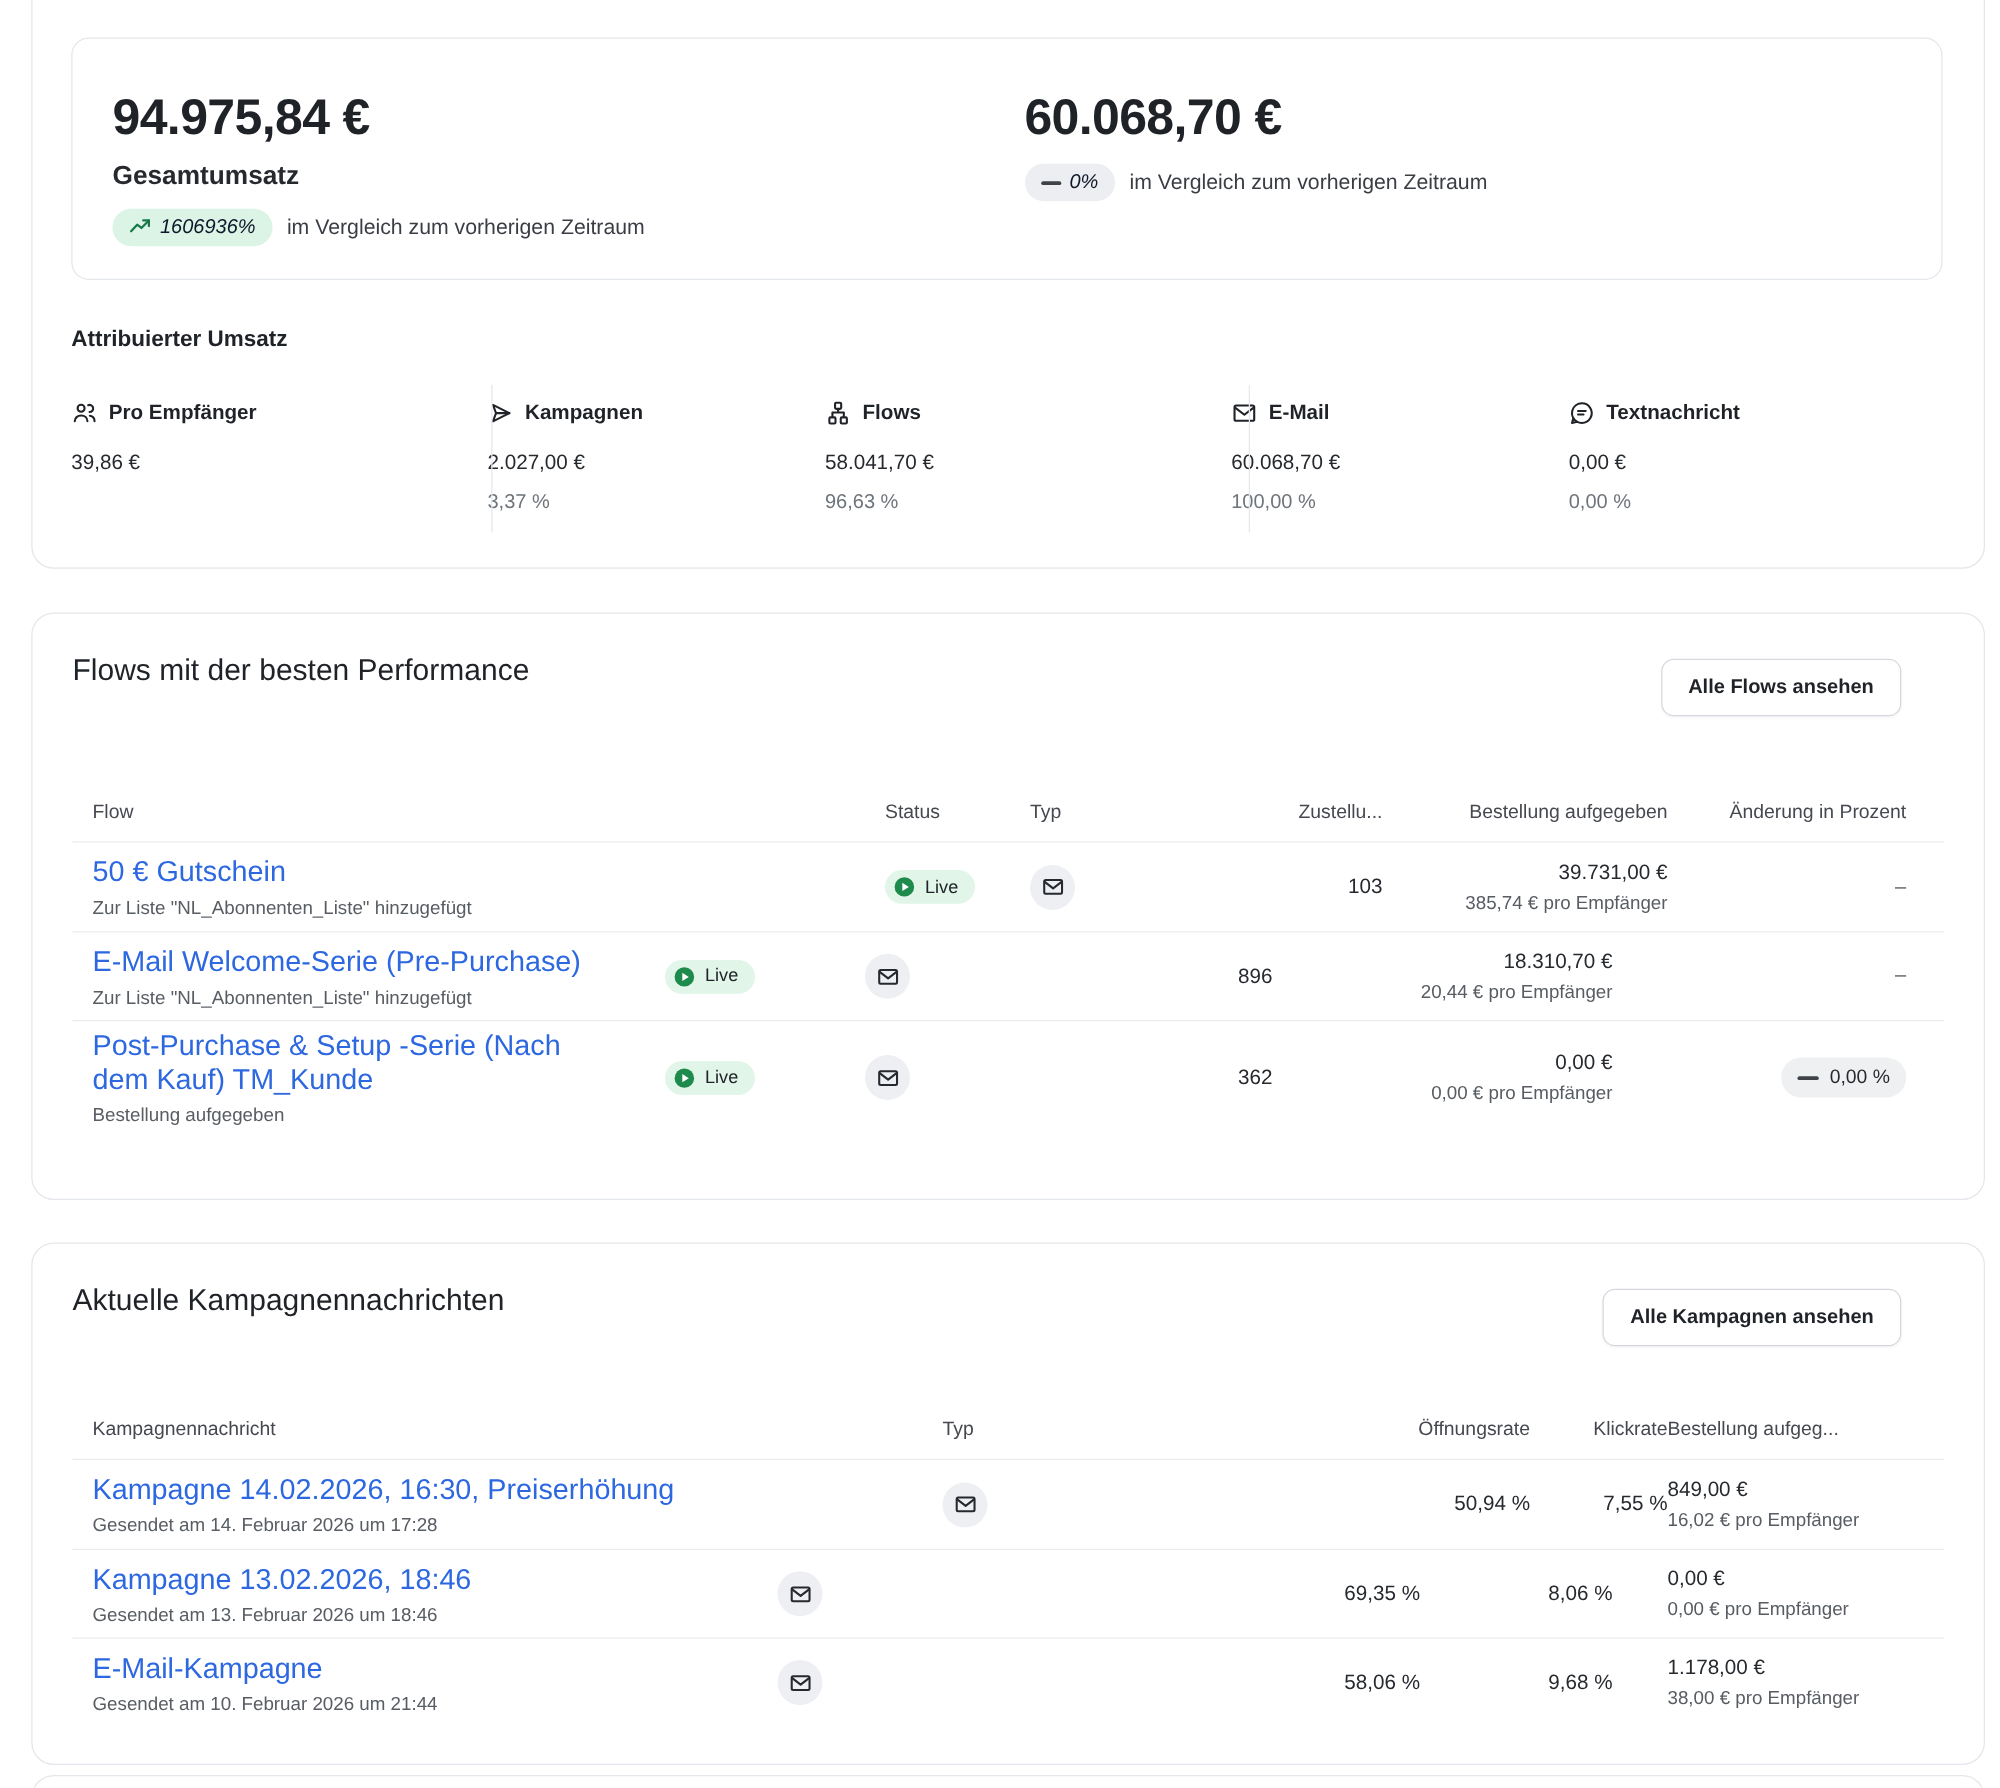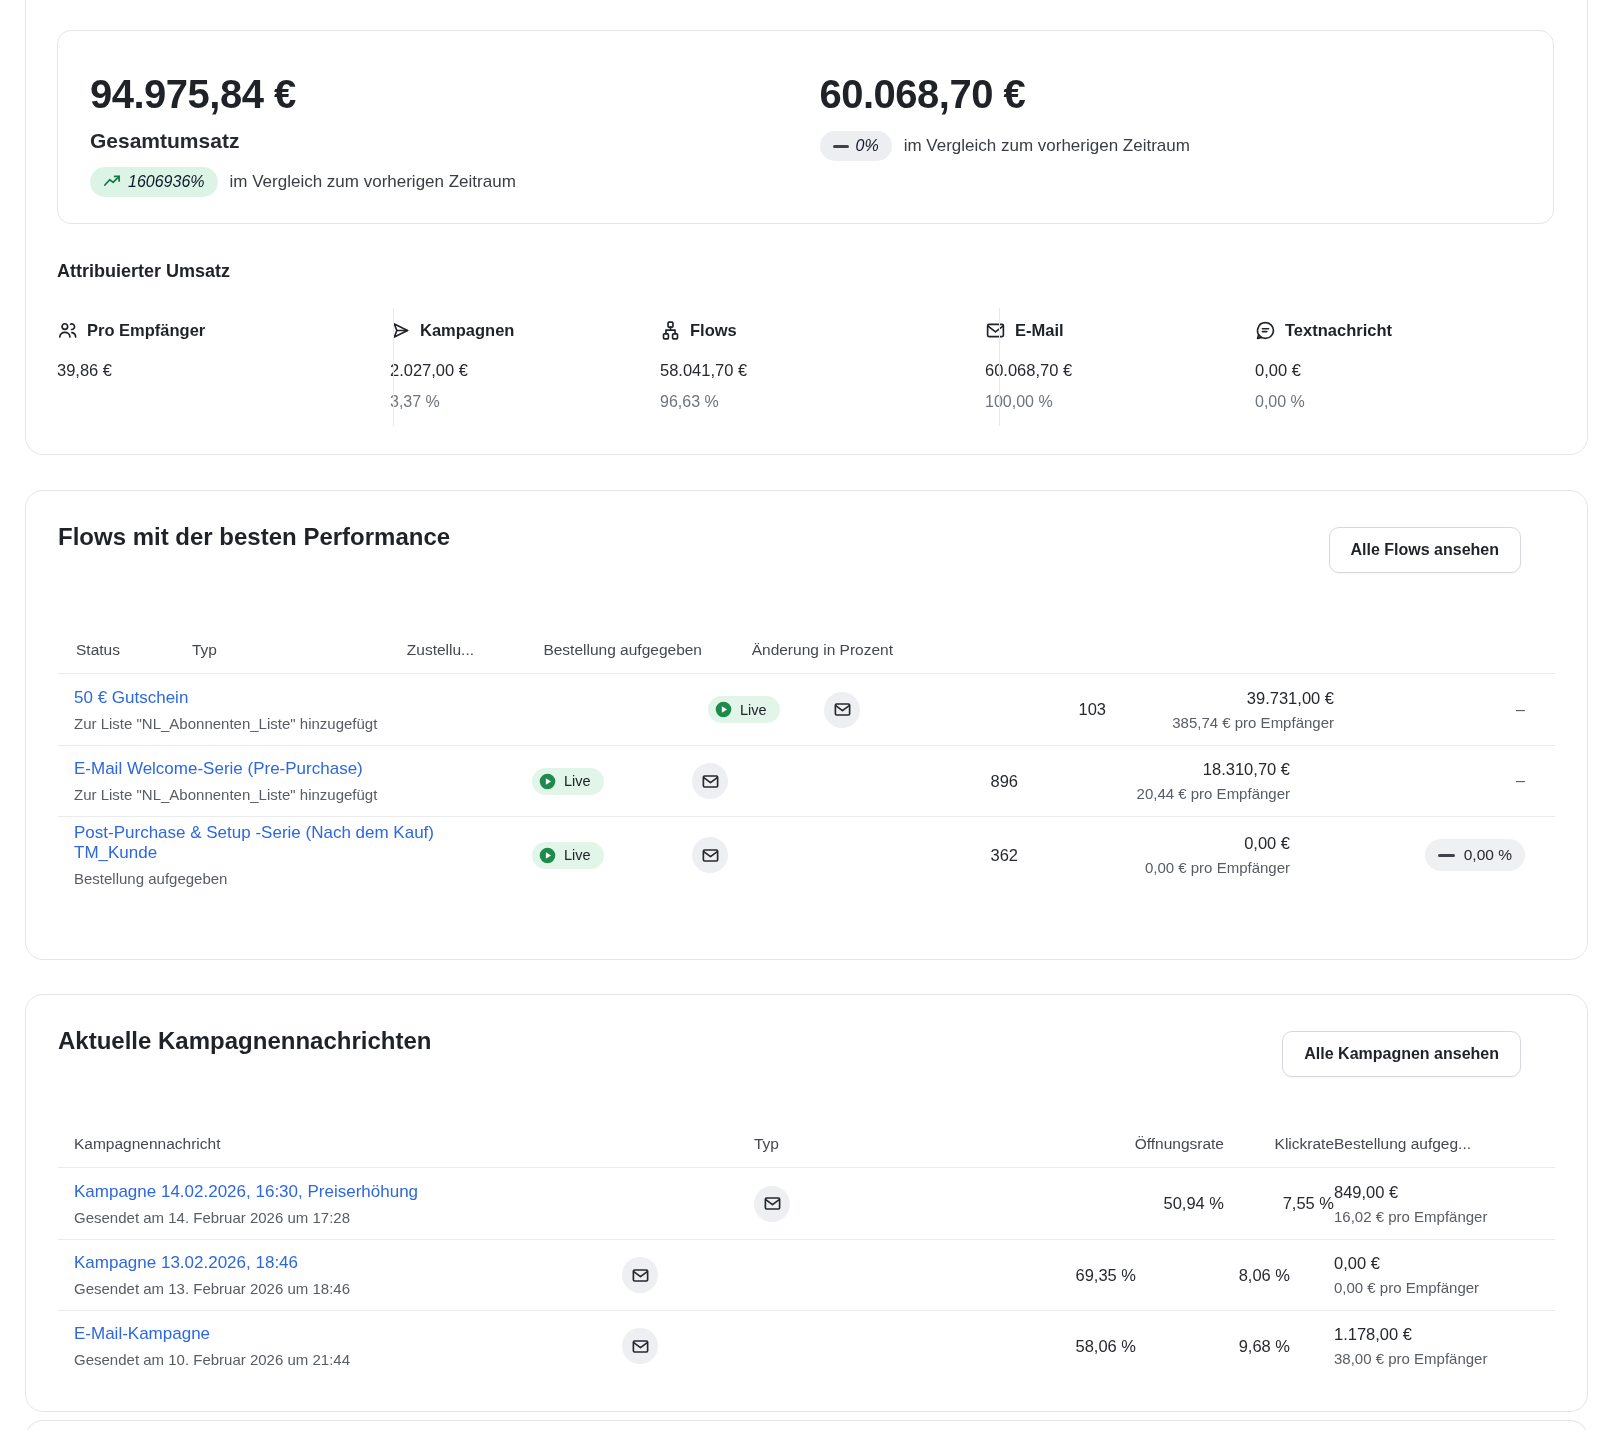--- a/index.html
+++ b/index.html
@@ -49,21 +49,21 @@
   .stat-label svg { flex: 0 0 auto; }
   .stat-value { margin-top: 20px; font-size: 16.5px; color: #26292e; }
   .stat-pct { margin-top: 13px; font-size: 16px; color: var(--text-secondary, #6e747b); }
   .vdiv { position: absolute; top: -12px; width: 1px; height: 118px; background: #e6e8eb; }
   .vdiv.d1 { left: 336px; } .vdiv.d2 { left: 942px; }
 
   
   .section-card { position: relative; margin: 35px 0 0 25px; width: 1563px; }
   .flows-card { height: 470px; }
   .campaigns-card { margin-top: 34px; height: 418px; }
-  .section-title { position: absolute; left: 32px; top: 32px; font-size: 24px; font-weight: bold; }
+  .section-title { position: absolute; left: 32px; top: 32px; font-size: 24px; font-weight: normal; }
   .ghost-btn {
     position: absolute; right: 66px; top: 36px;
     background: #fff; border: 1px solid #d5d9de; border-radius: 10px;
     padding: 13px 21px; font-size: 16px; font-weight: bold;
     font-family: "Liberation Sans", sans-serif; color: #1f2328;
     box-shadow: 0 1px 2px rgba(0,0,0,0.04); cursor: pointer;
   }
   .tbl { position: absolute; left: 32px; right: 32px; top: 150px; }
   .campaigns-card .tbl { top: 140px; }
   .thead {
@@ -83,21 +83,21 @@
   .col-ord { width: 228px; text-align: right; }
   .col-chg { width: 205px; text-align: right; padding-right: 14px; }
 
   
   .ccol-name { flex: 1; min-width: 0; }
   .ccol-typ { width: 170px; }
   .ccol-open { width: 300px; text-align: right; }
   .ccol-click { width: 110px; text-align: right; }
   .ccol-ord { width: 205px; text-align: left; padding-right: 14px; }
 
-  .link { color: var(--link, #2d68e0); font-size: 17px; text-decoration: none; cursor: pointer; }
+  .link { color: var(--link, #2d68e0); font-size: 23px; text-decoration: none; cursor: pointer; }
   .subtext { margin-top: 7px; font-size: 15px; color: #585d63; }
   .num-main { font-size: 16.5px; color: #26292e; }
   .num-sub { margin-top: 6px; font-size: 15px; color: #585d63; }
   .plain-num { font-size: 16.5px; color: #26292e; }
 
   .live-badge {
     display: inline-flex; align-items: center; gap: 8px;
     background: var(--live-bg, #e1f5e9); border-radius: 16px;
     padding: 5px 13px 5px 7px; font-size: 14.5px; color: #202429;
   }
@@ -235,20 +235,21 @@
     </div>
   </div>
 </div>
 
 <div class="card section-card flows-card">
   <div class="section-title">Flows mit der besten Performance</div>
   <button class="ghost-btn">Alle Flows ansehen</button>
 
   <div class="tbl">
     <div class="thead">
+      <div class="col-flow">Flow</div>
       <div class="col-status">Status</div>
       <div class="col-typ">Typ</div>
       <div class="col-del">Zustellu...</div>
       <div class="col-ord">Bestellung aufgegeben</div>
       <div class="col-chg">Änderung in Prozent</div>
     </div>
 
     <div class="trow">
       <div class="col-flow">
         <a class="link">50 € Gutschein</a>

